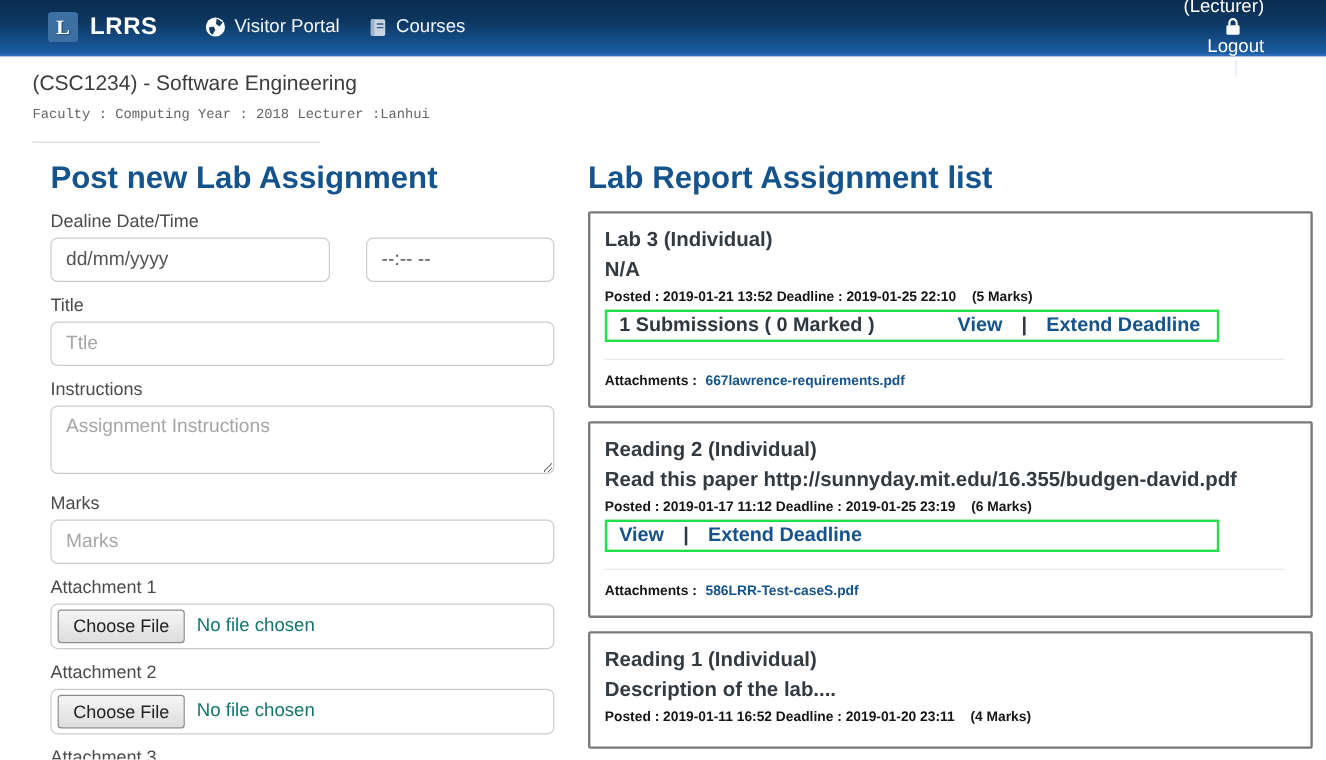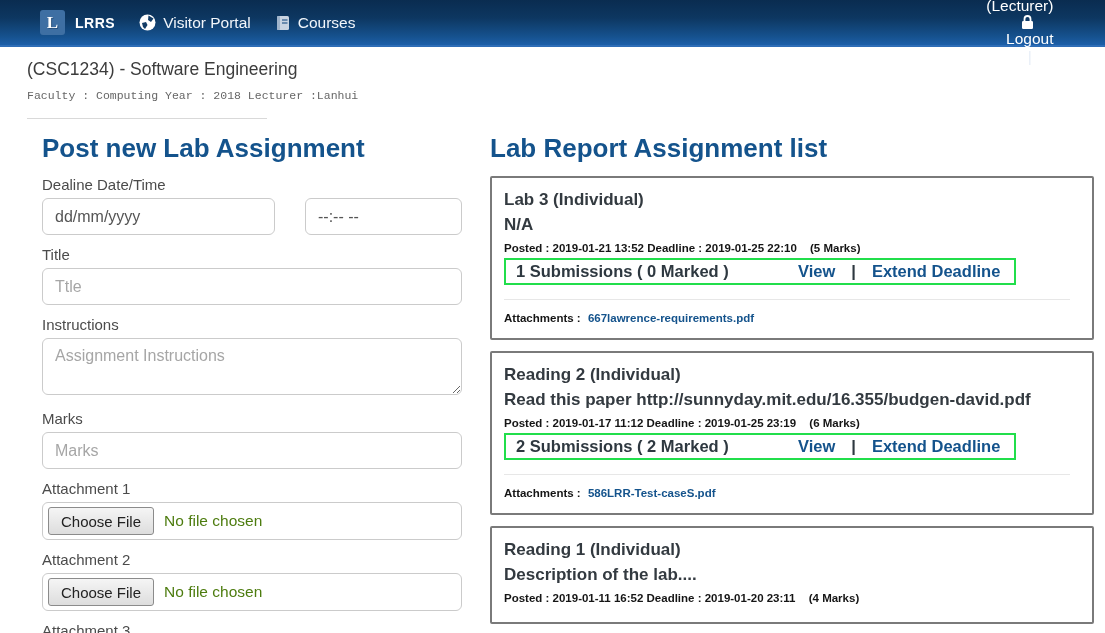--- a/index.html
+++ b/index.html
@@ -9,21 +9,21 @@
   
   .navbar { height: 47px; display: flex; align-items: center; justify-content: space-between;
     padding: 0 14px 0 40px; color: #fff;
     background: linear-gradient(180deg, #0a2c50 0%, #0d3761 40%, #16528f 82%, #1c5fa9 100%);
     border-bottom: 2px solid #2e6db6; }
   .nav-left, .nav-right { display: flex; align-items: center; }
   .logo-badge { width: 25px; height: 25px; border-radius: 3px; background: #3e6fa3;
     color: #fff; font-family: "Liberation Serif", serif; font-size: 17px; font-weight: bold;
     display: flex; align-items: center; justify-content: center;
     text-shadow: 1px 1px 0 #26507c; margin-right: 10px; }
-  .brand { font-size: 14px; font-weight: bold; letter-spacing: .5px; margin-right: 24px; color: #fff; }
+  .brand { font-size: 20px; font-weight: bold; letter-spacing: .5px; margin-right: 40px; color: #fff; }
   .nav-item { display: flex; align-items: center; margin-right: 24px; font-size: 15.5px;
     color: #f2f6fb; cursor: pointer; }
   .nav-item svg { margin-right: 7px; }
   .nav-right { font-size: 15.5px; flex-direction: column; }
   .nav-right .welcome { margin-right: 6px; }
   .nav-right .uname { font-weight: normal; margin-right: 6px; }
   .nav-right .role { margin-right: 20px; }
   .nav-right .lock { margin-right: 5px; }
   .nav-link { color: #fff; cursor: pointer; }
   .nav-sep { margin: 0 10px; color: #e7eef7; }
@@ -48,21 +48,21 @@
   .ph-dark::placeholder { color: #555; }
   .dt-row { display: flex; }
   .date-input { width: 233px; }
   .time-input { width: 157px; margin-left: 30px; }
   textarea.txt-input { height: 57px; padding: 8px 12px; resize: both; }
   .file-box { height: 38px; width: 420px; border: 1px solid #cbcbcb; border-radius: 6px;
     display: flex; align-items: center; padding-left: 5px; }
   .file-btn { height: 28px; padding: 0 12px; font-size: 15px; color: #222; cursor: pointer;
     font-family: inherit; border: 1px solid #8b8b8b; border-radius: 3px;
     background: linear-gradient(180deg, #f5f5f5, #dddddd); }
-  .file-status { margin-left: 10px; font-size: 15.5px; color: #4d7c0f; }
+  .file-status { margin-left: 10px; font-size: 15.5px; color: #0f766e; }
 
   
   .card { border: 2px solid #7a7a7a; border-radius: 2px; padding: 12px 12px 14px;
     margin-bottom: 11px; background: #fff; }
   .card-title { font-size: 17px; font-weight: bold; color: #333a40; margin-bottom: 5px; }
   .card-desc  { font-size: 17px; font-weight: bold; color: #333a40; margin-bottom: 7px; }
   .posted-line { font-size: 11.5px; font-weight: bold; color: #151515; margin-bottom: 4px; }
   .posted-line .marks { margin-left: 10px; }
   .sub-box { width: 512px; border: 2px solid #21de4b; display: flex; align-items: center;
     padding: 2px 10px; font-weight: bold; }
@@ -181,21 +181,20 @@
     </div>
 
     <div class="card">
       <div class="card-title">Reading 2 (Individual)</div>
       <div class="card-desc">Read this paper http://sunnyday.mit.edu/16.355/budgen-david.pdf</div>
       <div class="posted-line">
         <span>Posted : 2019-01-17 11:12 Deadline : 2019-01-25 23:19</span>
         <span class="marks">(6 Marks)</span>
       </div>
       <div class="sub-box">
-        <span class="sub-count">2 Submissions ( 2 Marked )</span>
         <span class="sub-link">View</span>
         <span class="sub-sep">|</span>
         <span class="sub-link">Extend Deadline</span>
       </div>
       <hr class="card-divider">
       <div class="attach-line">
         <span>Attachments :</span>
         <span class="attach-link">586LRR-Test-caseS.pdf</span>
       </div>
     </div>

